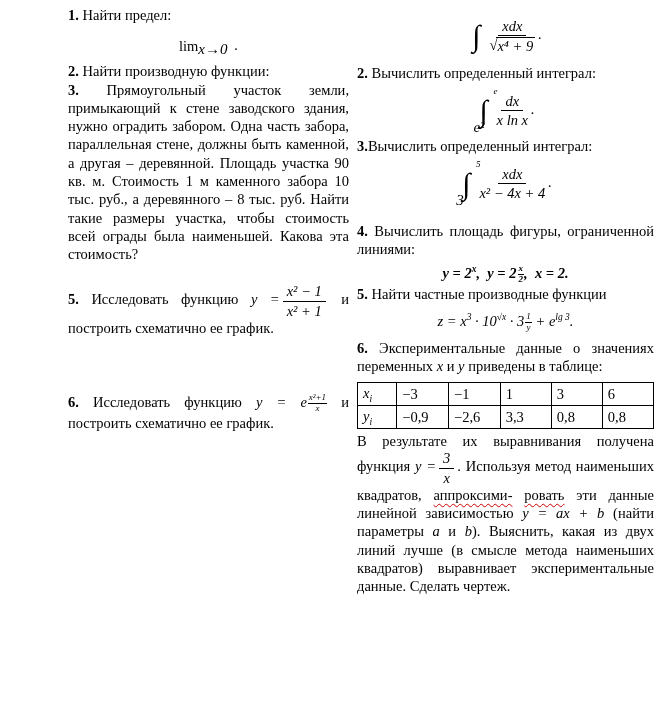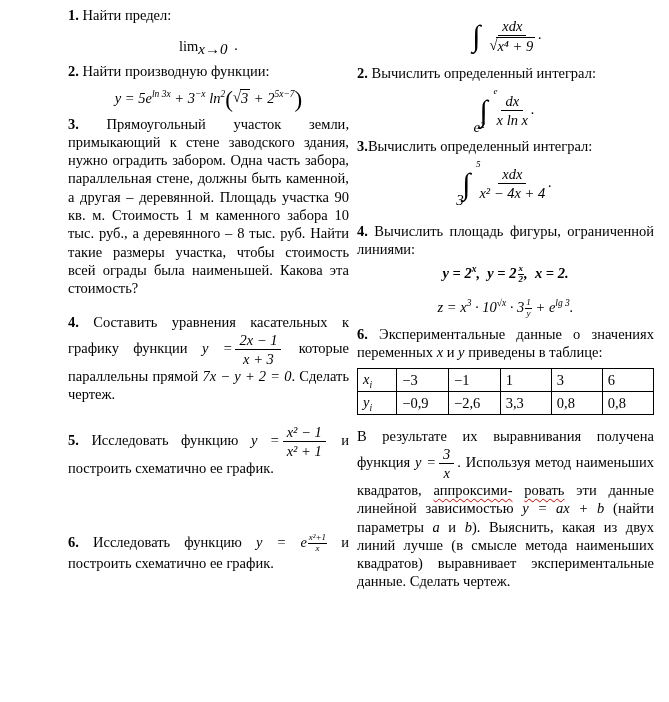--- a/index.html
+++ b/index.html
@@ -46,42 +46,42 @@
   sub { font-size:9.5px; font-style:italic; }
 
   
   .supfrac { display:inline-flex; flex-direction:column; align-items:center;
              font-size:9px; line-height:1.1; vertical-align:7px; font-style:italic; margin-left:1px; }
   .supfrac .n { border-bottom:1px solid #000; padding:0 1px; }
 
   .bigp { font-size:23px; font-style:normal; vertical-align:middle; line-height:1; }
 
   
-  table.datatable { border-collapse:collapse; margin:7px 0 12px 0; }
+  table.datatable { border-collapse:collapse; margin:7px 0 3px 0; }
   table.datatable td { border:1px solid #000; height:22px; padding:0 5px; vertical-align:middle; }
   td.thead { width:30px; }
   td.tcell { width:42px; }
 
   
   .sp { text-decoration:underline; text-decoration-style:wavy;
         text-decoration-color:#d00000; text-decoration-thickness:1px; text-underline-offset:3px; }
 
   .mt-f1L { margin:11px 0 5px; }
   .mt-f2L { margin:7px 0 4px; }
   .mt-p3L { }
   .mt-p4L { margin-top:16px; }
   .mt-p5L { margin-top:20px; }
   .mt-p6L { margin-top:56px; }
 
   .mt-f1R { margin:6px 0 4px; }
   .mt-f2R { margin:4px 0 2px; }
   .mt-f3R { margin:4px 0 2px; }
   .mt-p4R { margin-top:14px; }
   .mt-f4R { margin:6px 0 0;font-weight:bold; }
-  .mt-f5R { margin:13px 0 6px; }
+  .mt-f5R { margin:8px 0 6px; }
 </style>
 </head>
 <body>
 
 <div class="page">
 
   <div class="col col-left">
 
     <p class="ph"><b>1.</b>
       <span>Найти предел:</span></p>
@@ -89,38 +89,24 @@
     <div class="formula mt-f1L">
       <span class="limop">
           <span>lim</span>
           <span class="sub">x→0</span>
         </span><span>.</span>
     </div>
 
     <p class="ph"><b>2.</b>
       <span>Найти производную функции:</span></p>
 
-    <div class="formula mt-f2L">
-      <span class="math">y = 5e</span><sup>ln 3x</sup>
-      <span class="math">+ 3</span><sup>−x</sup>
-      <span class="math">ln</span><sup>2</sup><span class="bigp">(</span><span class="sqrt math"><span class="sign">√</span><span class="rad">3</span></span>
-      <span class="math">+ 2</span><sup>5x−7</sup><span class="bigp">)</span>
-    </div>
 
     <p class="para mt-p3L"><b>3.</b>
       <span>Прямоугольный участок земли, примыкающий к стене заводского здания, нужно оградить забором. Одна часть забора, параллельная стене, должны быть каменной, а другая – деревянной. Площадь участка 90 кв. м. Стоимость 1 м каменного забора 10 тыс. руб., а деревянного – 8 тыс. руб. Найти такие размеры участка, чтобы стоимость всей ограды была наименьшей. Какова эта стоимость?</span></p>
 
-    <p class="para mt-p4L"><b>4.</b>
-      <span>Составить уравнения касательных к графику функции</span>
-      <span class="math">y =</span><span class="frac math">
-          <span class="fn">2x − 1</span>
-          <span class="fd">x + 3</span>
-        </span>
-      <span>которые параллельны прямой</span>
-      <span class="math">7x − y + 2 = 0</span><span>. Сделать чертеж.</span></p>
 
     <p class="para mt-p5L"><b>5.</b>
       <span>Исследовать функцию</span>
       <span class="math">y =</span><span class="frac math">
           <span class="fn">x² − 1</span>
           <span class="fd">x² + 1</span>
         </span>
       <span>и</span>
       <span>построить схематично ее график.</span></p>
 
@@ -168,20 +154,22 @@
 
     <div class="formula mt-f4R">
       <span class="math">y = 2</span><sup>x</sup><span>,</span>&nbsp;
       <span class="math">y = 2</span><span class="supfrac">
           <span class="n">x</span>
           <span>2</span>
         </span><span>,</span>&nbsp;
       <span class="math">x = 2.</span>
     </div>
 
+    <p class="ph"><b>5.</b>
+      <span>Найти частные производные функции</span></p>
 
     <div class="formula mt-f5R">
       <span class="math">z = x</span><sup>3</sup>
       <span>· </span><span class="math">10</span><sup>√x</sup>
       <span>· </span><span class="math">3</span><span class="supfrac">
           <span class="n">1</span>
           <span>y</span>
         </span>
       <span class="math">+ e</span><sup>lg 3</sup><span>.</span>
     </div>

